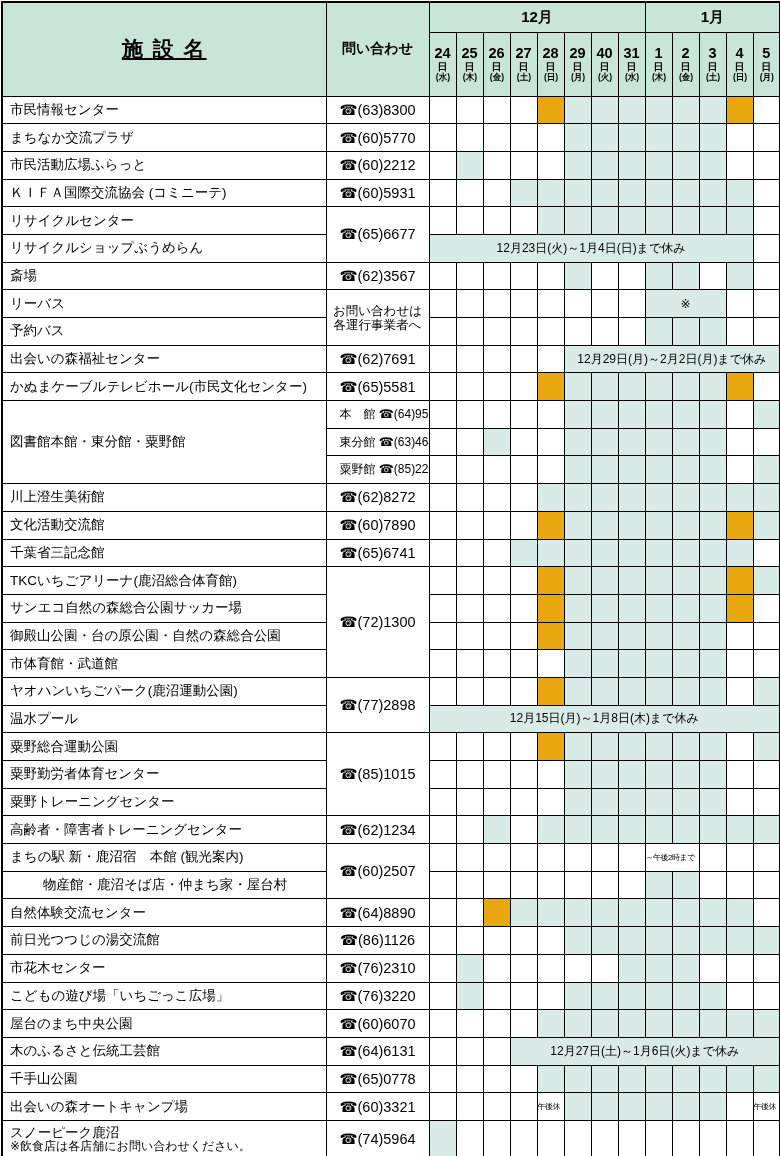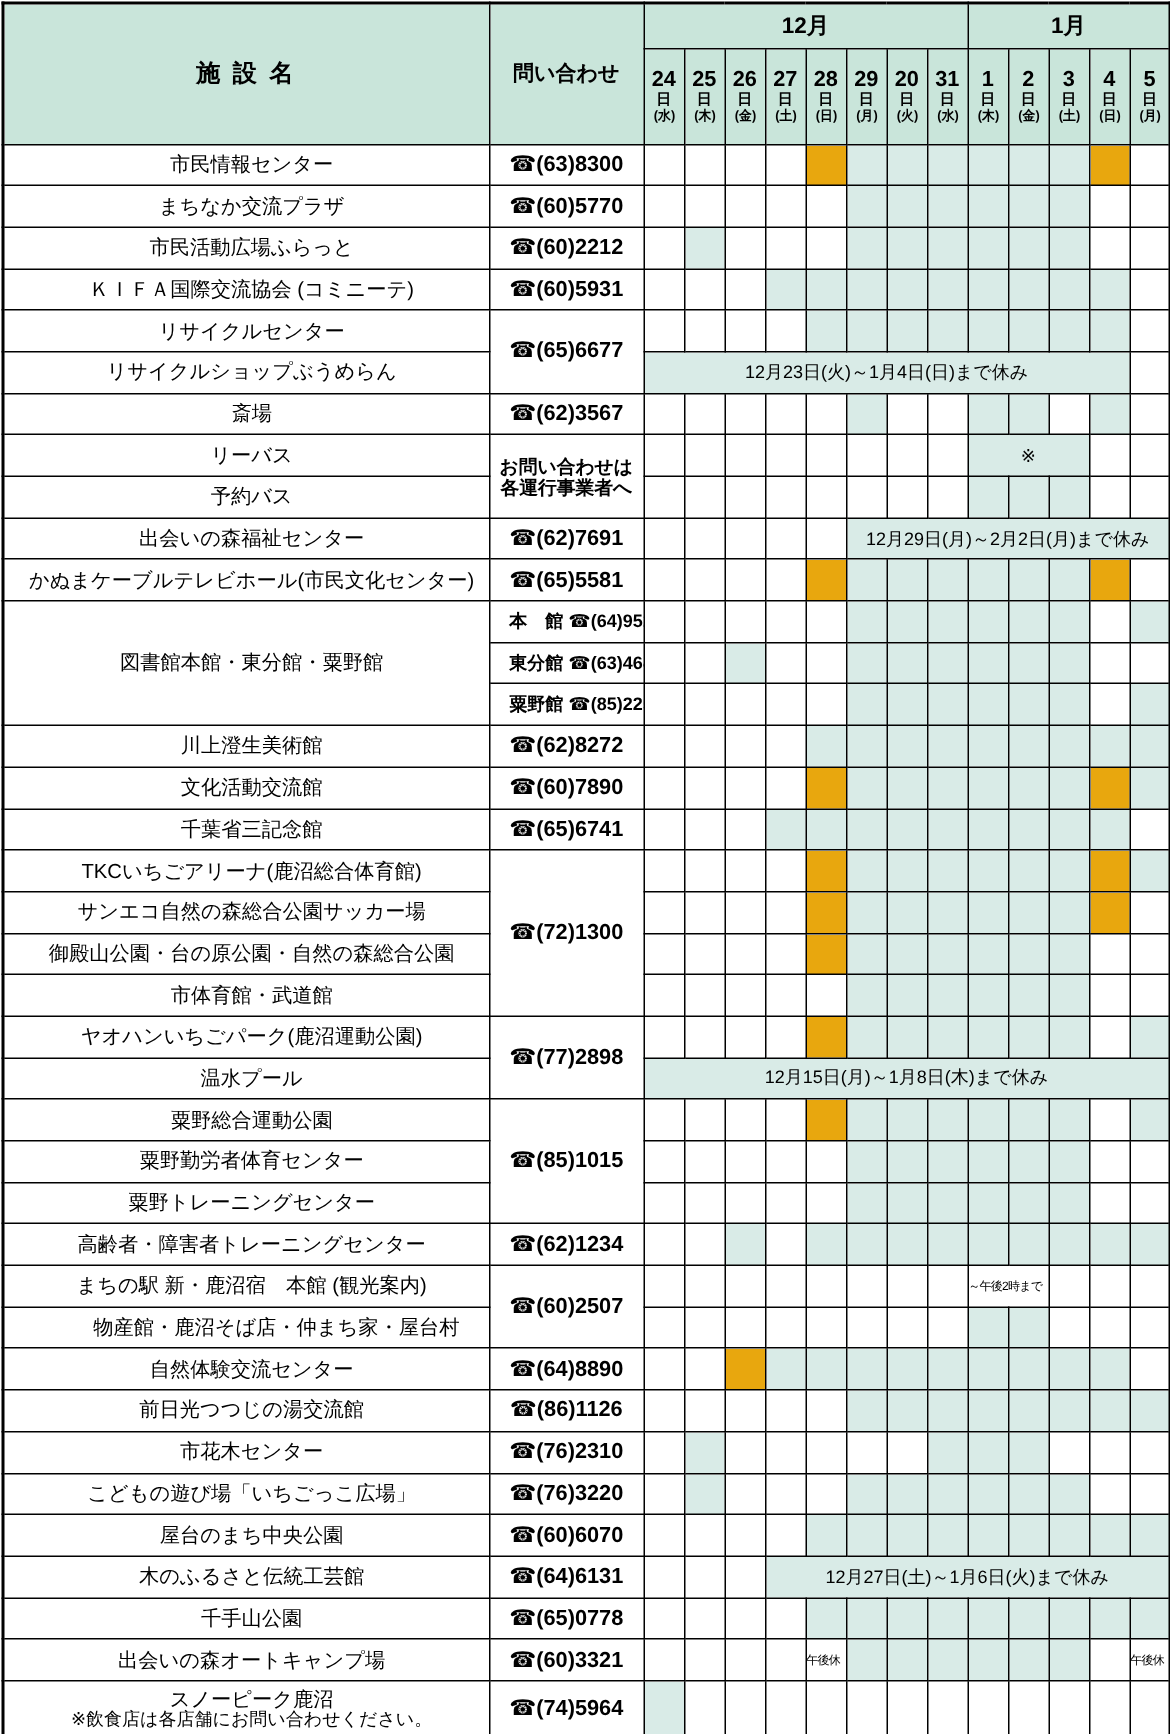--- a/index.html
+++ b/index.html
@@ -8,34 +8,34 @@
     --special-bg:#e8a70e;
     --border:#000;
     --text:#000;
   }
   html,body{margin:0;padding:0;background:#fff;}
   body{width:780px;font-family:"Liberation Sans","DejaVu Sans",sans-serif;color:var(--text);}
   .wrap{width:780px;box-sizing:border-box;padding:1px 1px;}
   table{width:778px;border-collapse:collapse;table-layout:fixed;border:2px solid var(--border);}
   th,td{border:1px solid var(--border);padding:0;overflow:hidden;box-sizing:border-box;vertical-align:middle;}
   thead th{background:var(--header-bg);font-weight:bold;}
-  .hname{font-size:16px;letter-spacing:2px;}
+  .hname{font-size:21px;letter-spacing:2px;text-decoration:underline;}
   .hcontact{font-size:14px;}
   .hmonth{font-size:15px;height:30px;}
   .hday{height:64px;font-weight:bold;}
   .hday .num{font-size:14.5px;line-height:16px;}
   .hday .dd{font-size:10px;line-height:11px;}
   .hday .wd{font-size:9px;line-height:11px;transform:scaleX(.95);}
   tbody tr{height:27.7px;}
   tbody tr.tall{height:37.5px;}
-  td.name{text-align:center;padding-left:7px;font-size:13.5px;white-space:nowrap;}
+  td.name{text-align:left;padding-left:7px;font-size:13.5px;white-space:nowrap;}
   td.name .sub{font-size:12px;line-height:13px;}
   td.name .main{line-height:15px;}
   td.name.indent{padding-left:40px;}
-  td.phone{text-align:center;font-size:14.5px;font-weight:bold;white-space:nowrap;}
+  td.phone{text-align:center;font-size:14.5px;font-weight:normal;white-space:nowrap;}
   td.phone.sm{font-size:12px;text-align:left;padding-left:13px;}
   td.phone .pl{line-height:14px;font-size:12.5px;}
   td.cal{background:#fff;}
   td.cal.t{background:var(--closed-bg);}
   td.cal.o{background:var(--special-bg);}
   td.note{font-size:12px;text-align:center;white-space:nowrap;}
   td .tinytxt{font-size:8px;white-space:nowrap;letter-spacing:-.5px;display:block;text-align:left;}
   td.mark{font-size:12px;text-align:center;}
 </style>
 </head>
@@ -80,21 +80,21 @@
             <div class="num">28</div>
             <div class="dd">日</div>
             <div class="wd">(日)</div>
           </th>
           <th class="hday">
             <div class="num">29</div>
             <div class="dd">日</div>
             <div class="wd">(月)</div>
           </th>
           <th class="hday">
-            <div class="num">20</div>
+            <div class="num">40</div>
             <div class="dd">日</div>
             <div class="wd">(火)</div>
           </th>
           <th class="hday">
             <div class="num">31</div>
             <div class="dd">日</div>
             <div class="wd">(水)</div>
           </th>
           <th class="hday">
             <div class="num">1</div>

